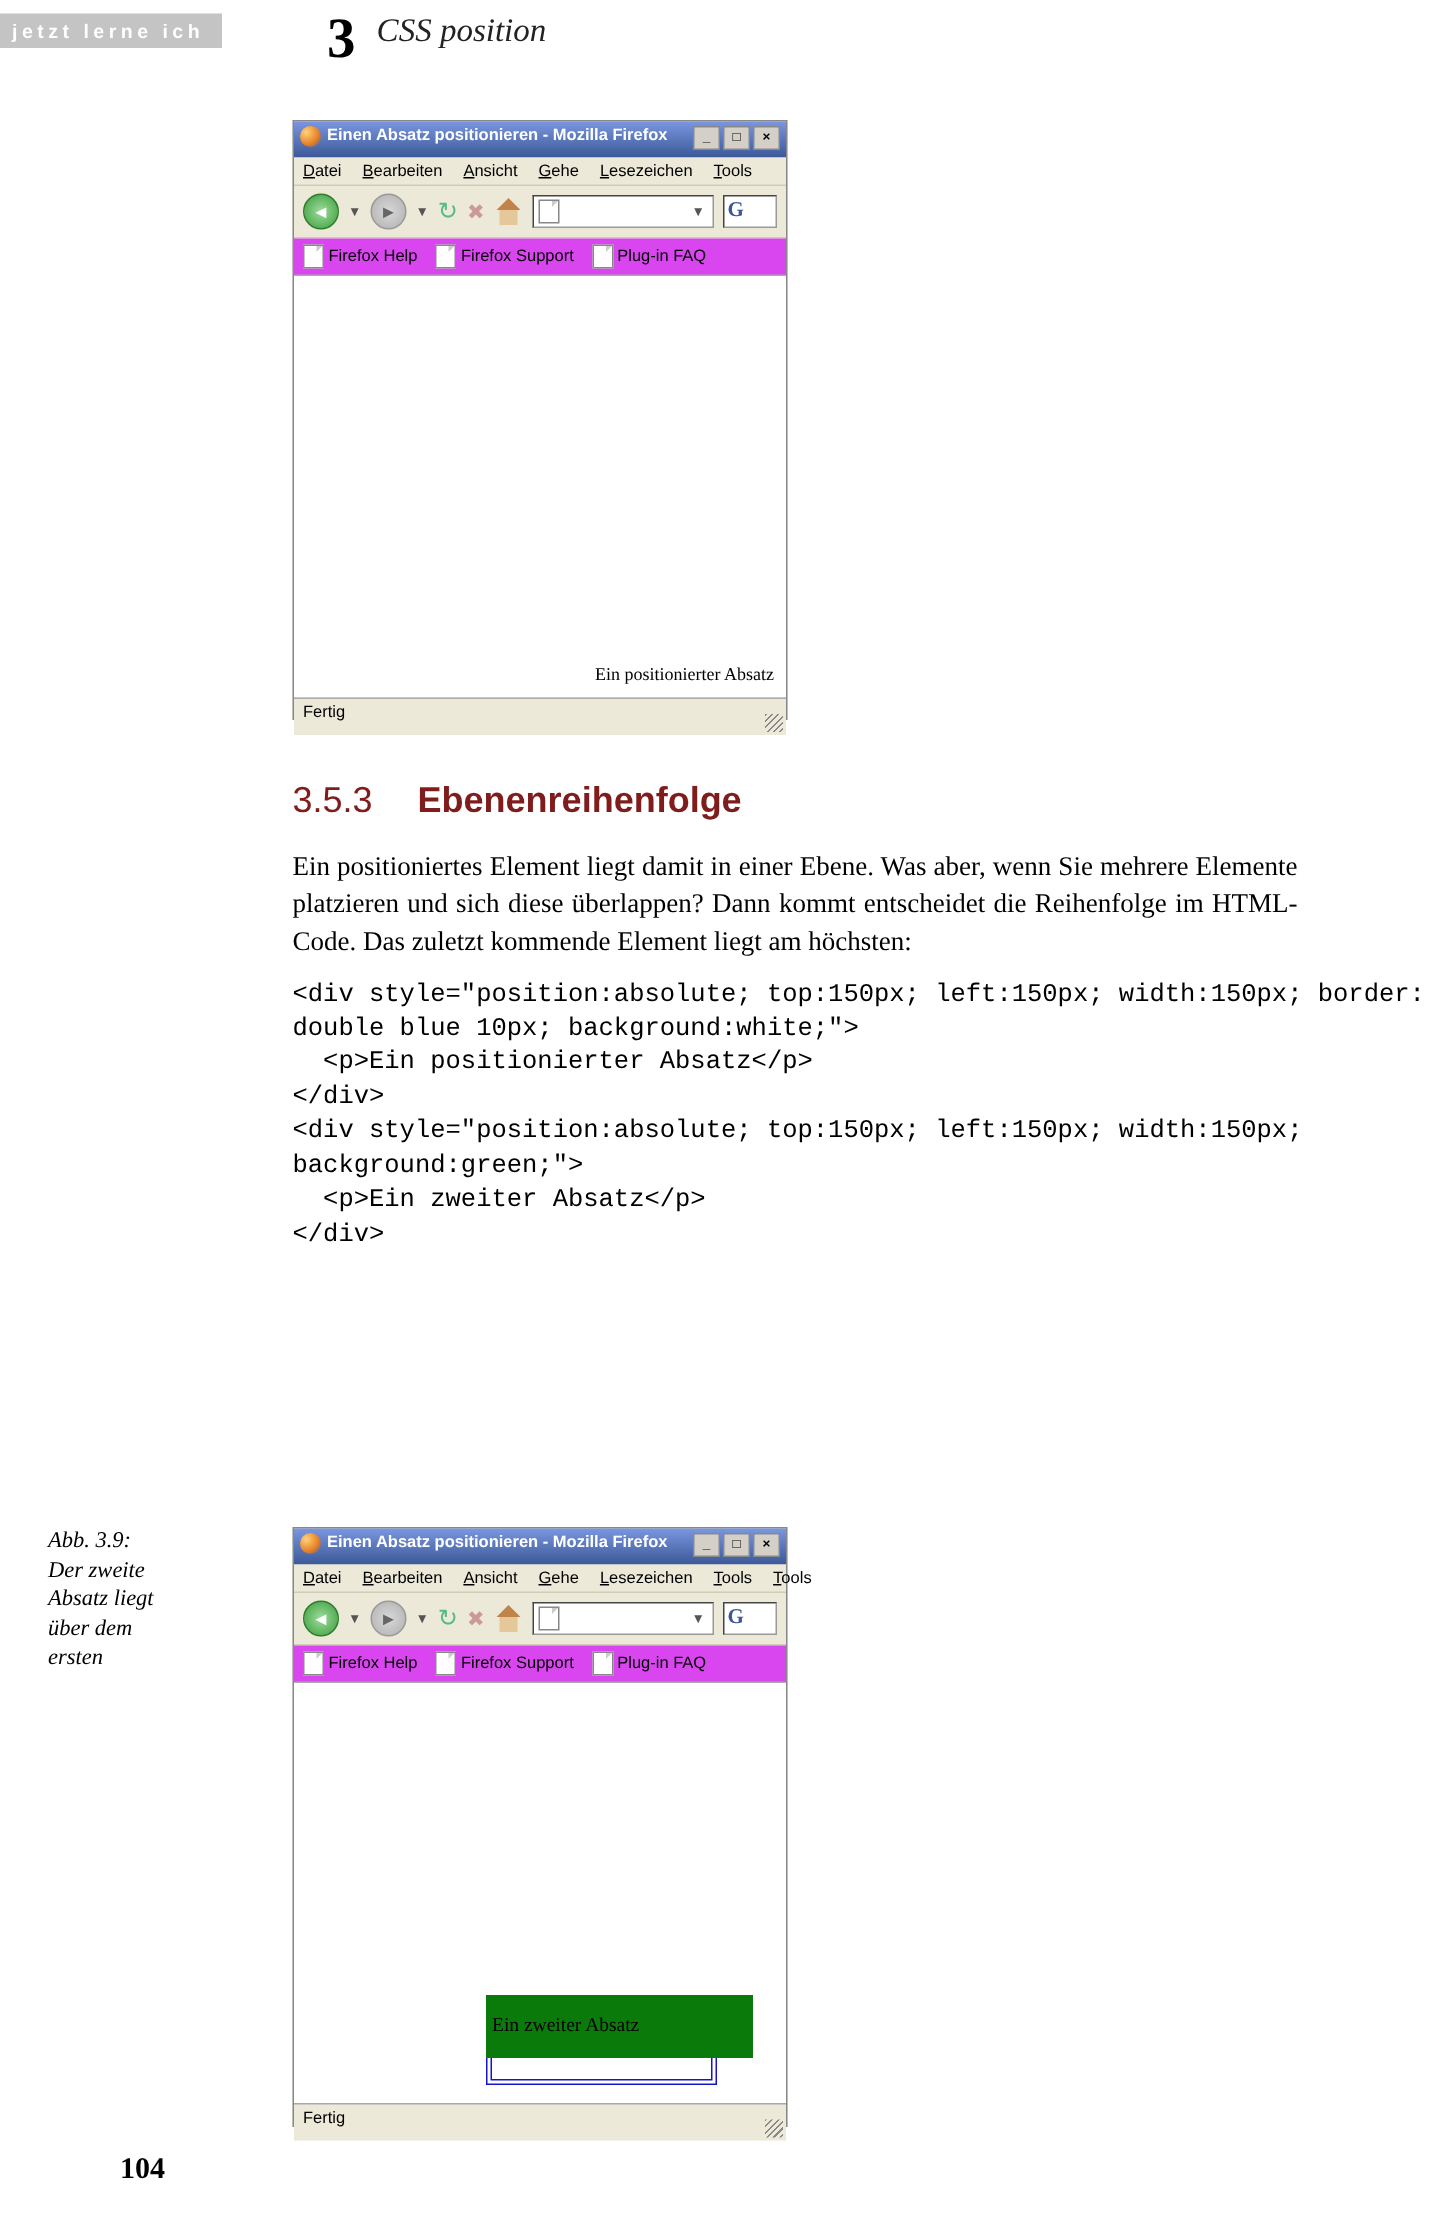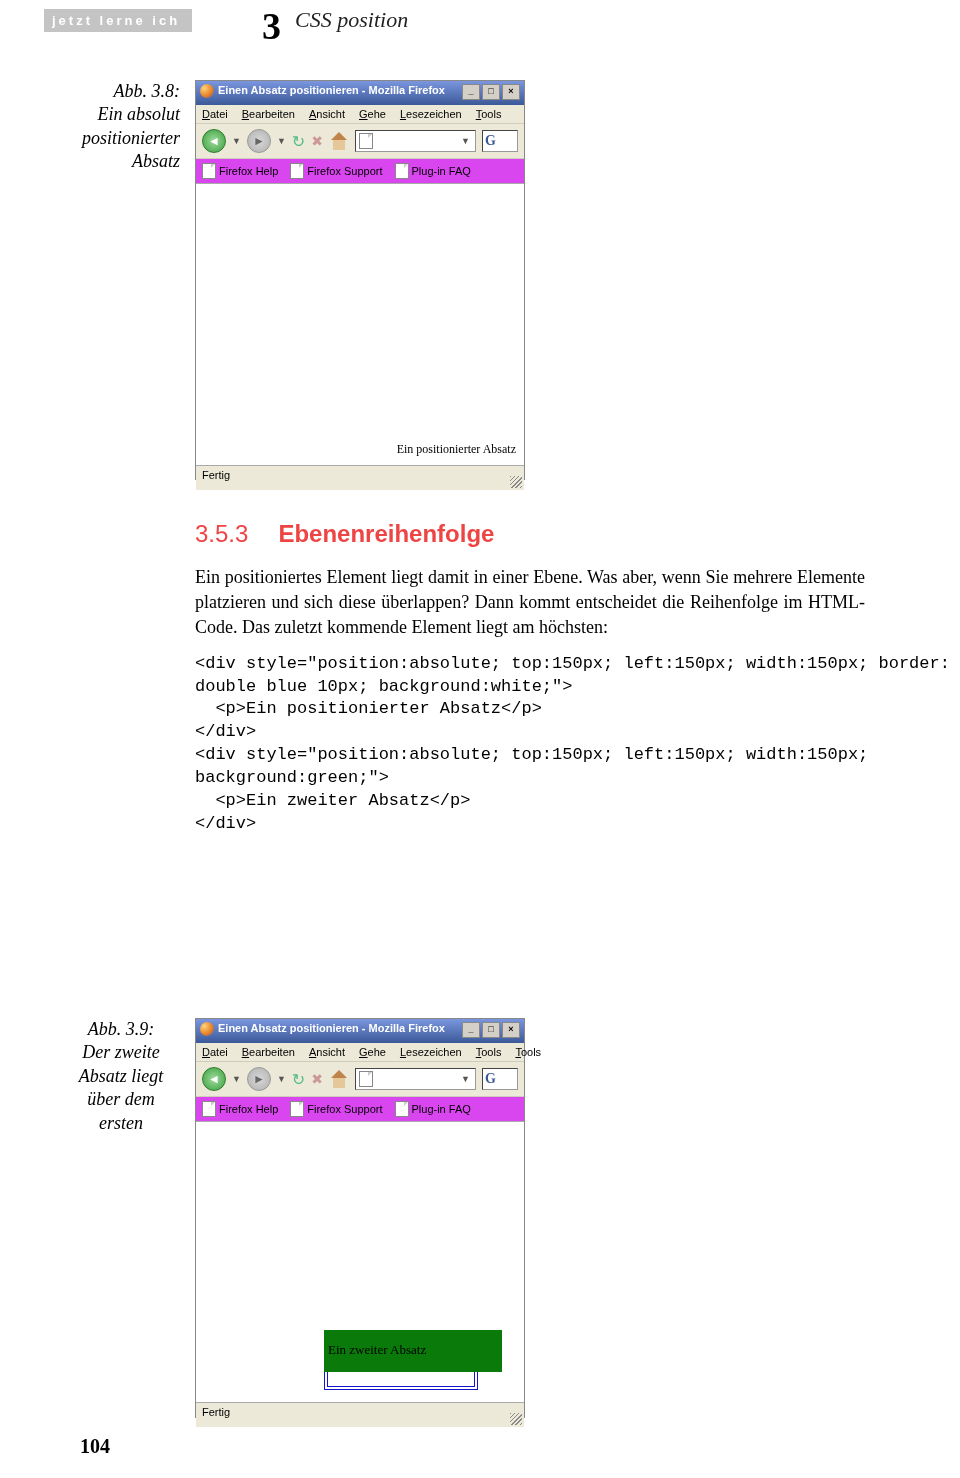--- a/index.html
+++ b/index.html
@@ -25,21 +25,20 @@
     align-items: center;
   }
   .header-label {
     background: #c4c4c4;
     color: #fff;
     font-family: Verdana, Geneva, sans-serif;
     font-size: 13px;
     letter-spacing: 3px;
     font-weight: bold;
     padding: 4px 12px 4px 8px;
-    margin-left: 44px;
   }
   .chapter-num {
     font-family: Georgia, serif;
     font-size: 38px;
     font-weight: bold;
     color: #000;
     margin: 0 14px 0 70px;
     line-height: 1;
     position: relative;
     top: 6px;
@@ -202,21 +201,21 @@
     right: 2px; bottom: 2px;
     width: 12px; height: 12px;
     background: repeating-linear-gradient(135deg,#888 0,#888 1px,transparent 1px,transparent 3px);
   }
 
   .section-heading {
     position: absolute;
     top: 520px;
     left: 195px;
     font-size: 24px;
-    color: #ef4444;
+    color: #7f1d1d;
     font-family: Verdana, Geneva, sans-serif;
   }
   .section-heading .num { font-weight: normal; margin-right: 30px; }
   .section-heading .title { font-weight: bold; }
 
   .body-text {
     position: absolute;
     top: 565px;
     left: 195px;
     width: 670px;
@@ -229,25 +228,25 @@
     font-size: 17px;
     line-height: 1.35;
     white-space: pre;
     color: #000;
     margin-top: 12px;
   }
 
   .caption-2 {
     position: absolute;
     top: 1018px;
-    left: 46px;
+    left: 32px;
     width: 150px;
-    text-align: center;
+    text-align: left;
     font-style: italic;
-    font-size: 18px;
+    font-size: 15px;
     line-height: 1.3;
   }
 
   .content-area-2 {
     background: #fff;
     position: relative;
     height: 280px;
   }
   .blue-box {
     position: absolute;
@@ -287,24 +286,20 @@
 <body>
 
 <div class="page">
 
   <div class="header-bar">
     <div class="header-label">jetzt lerne ich</div>
     <div class="chapter-num">3</div>
     <div class="chapter-title">CSS position</div>
   </div>
 
-  <div class="caption-1" style="white-space:pre-line;">Abb. 3.8:
-Ein absolut
-positionierter
-Absatz</div>
 
   <div class="firefox-box-1">
     <div class="titlebar">
       <div class="ff-icon"></div>
       <span>Einen Absatz positionieren - Mozilla Firefox</span>
       <div class="win-buttons">
         <div class="wb">_</div>
         <div class="wb">□</div>
         <div class="wb">×</div>
       </div>

